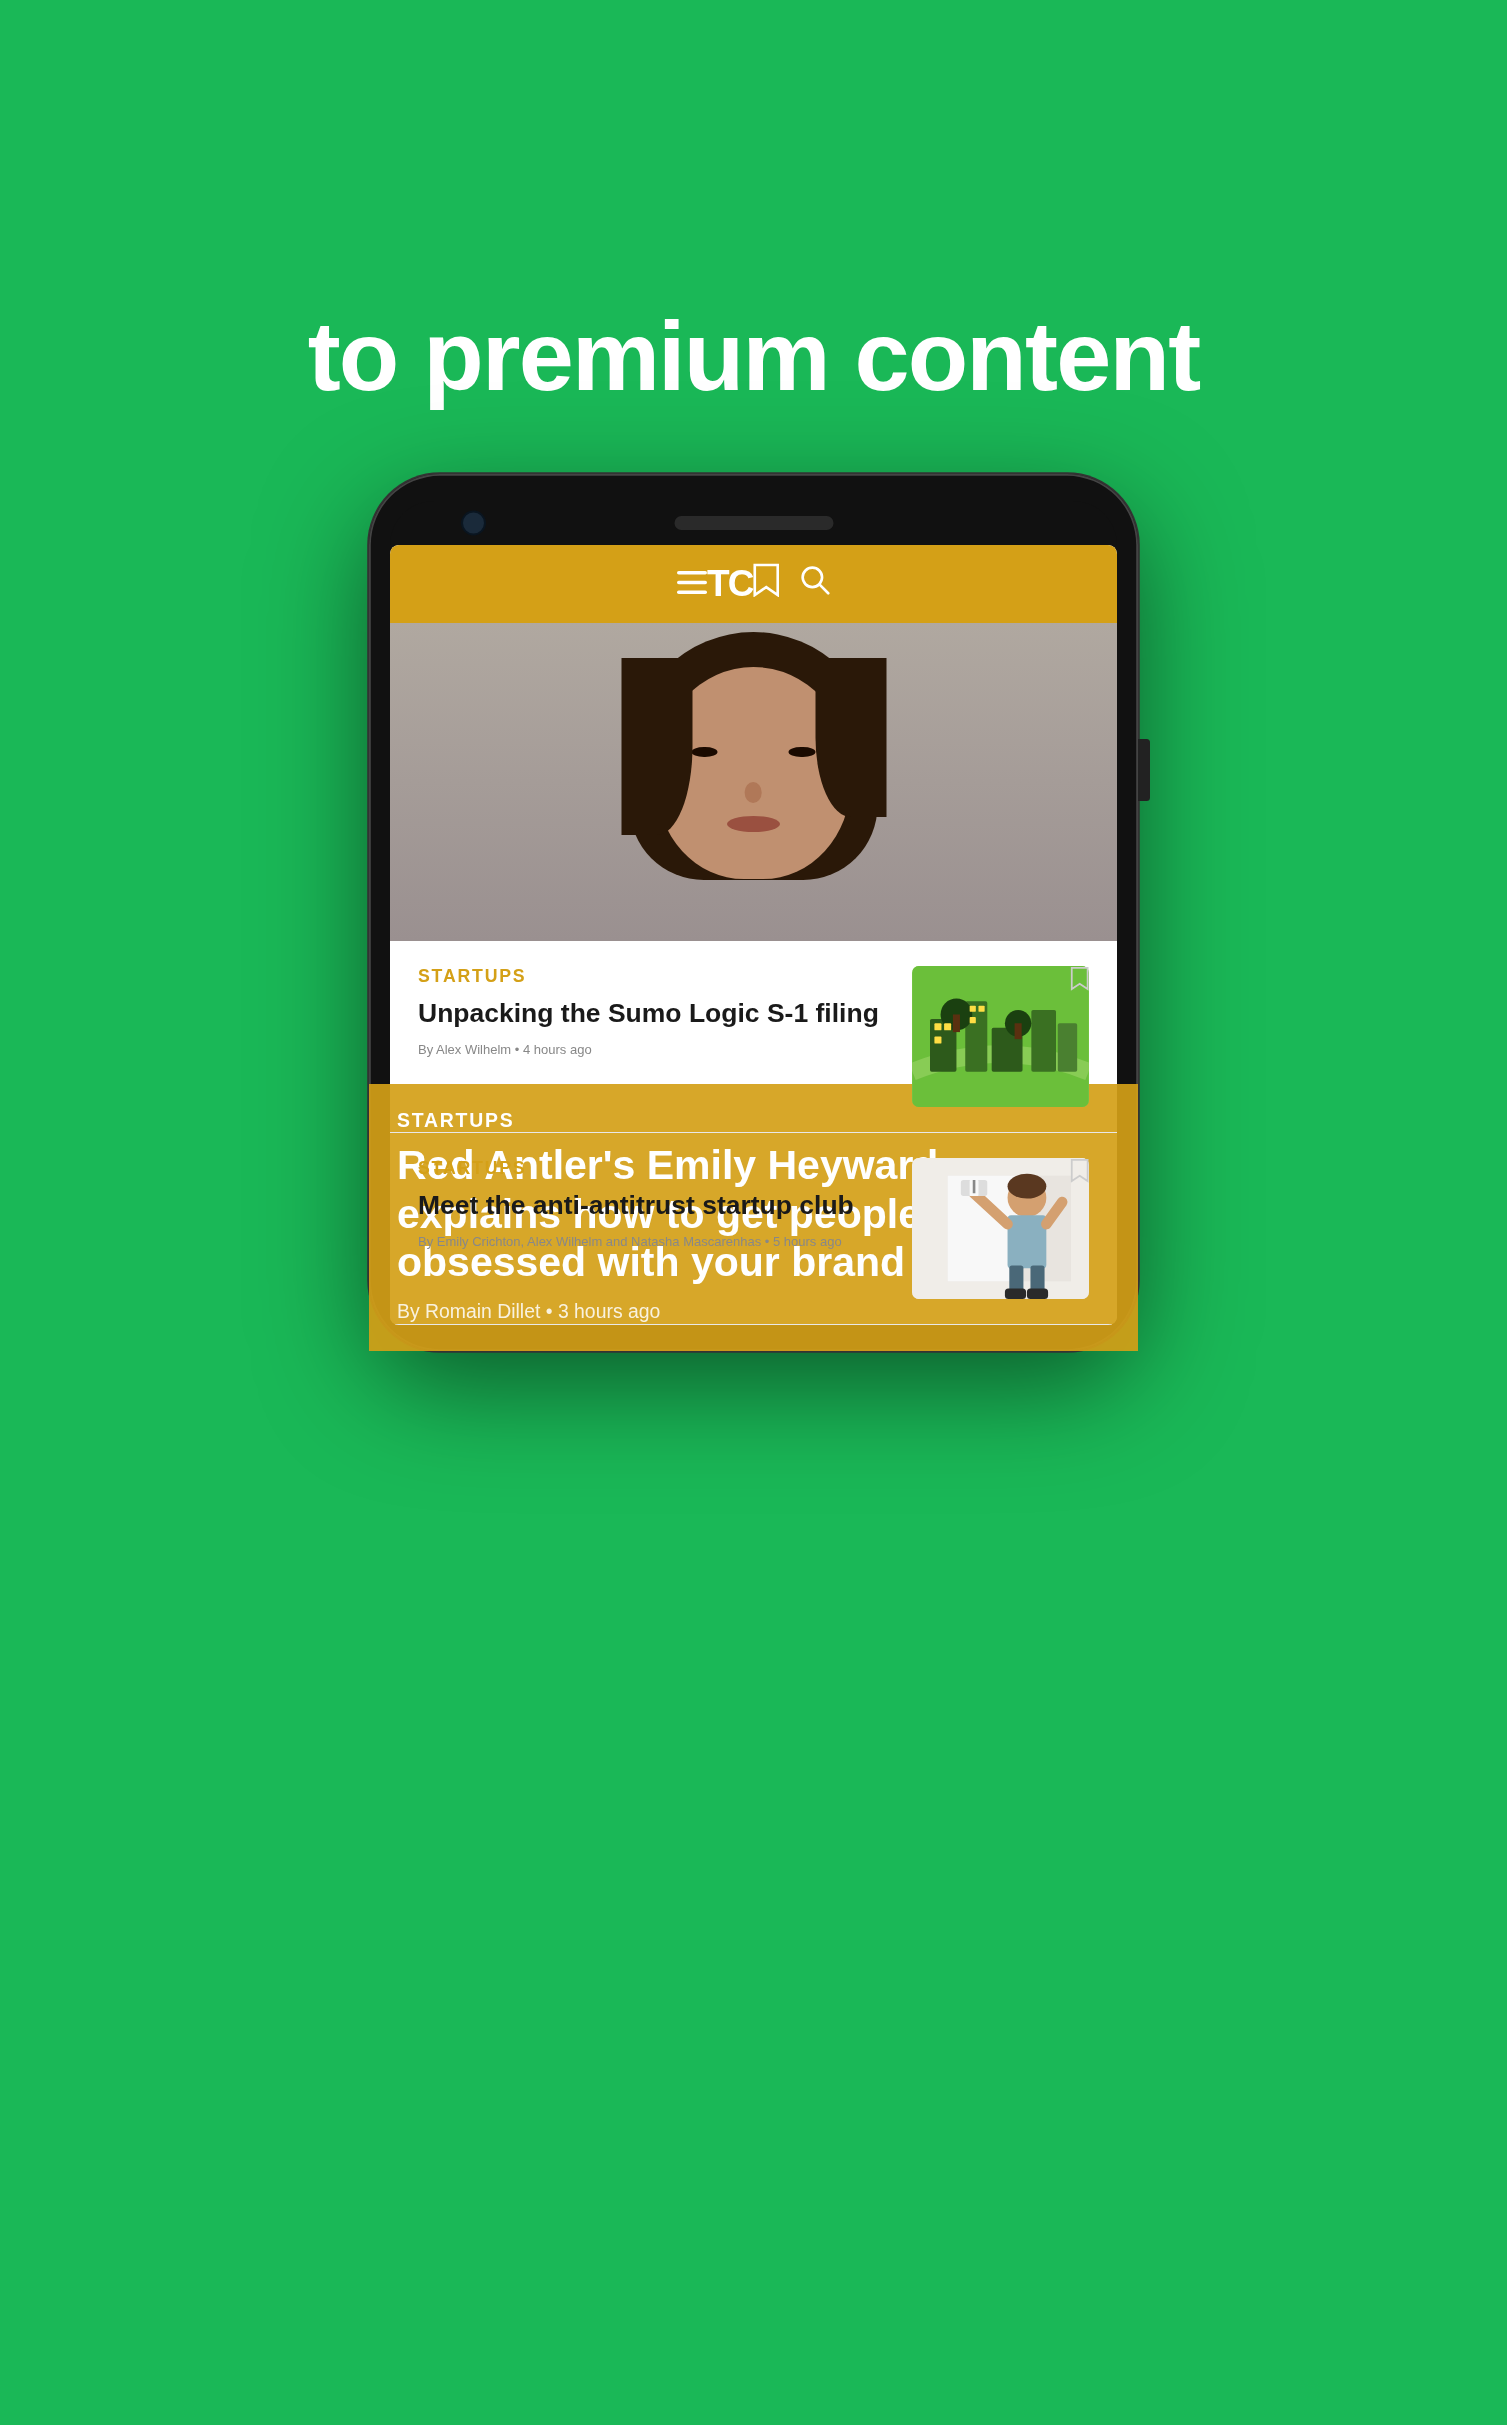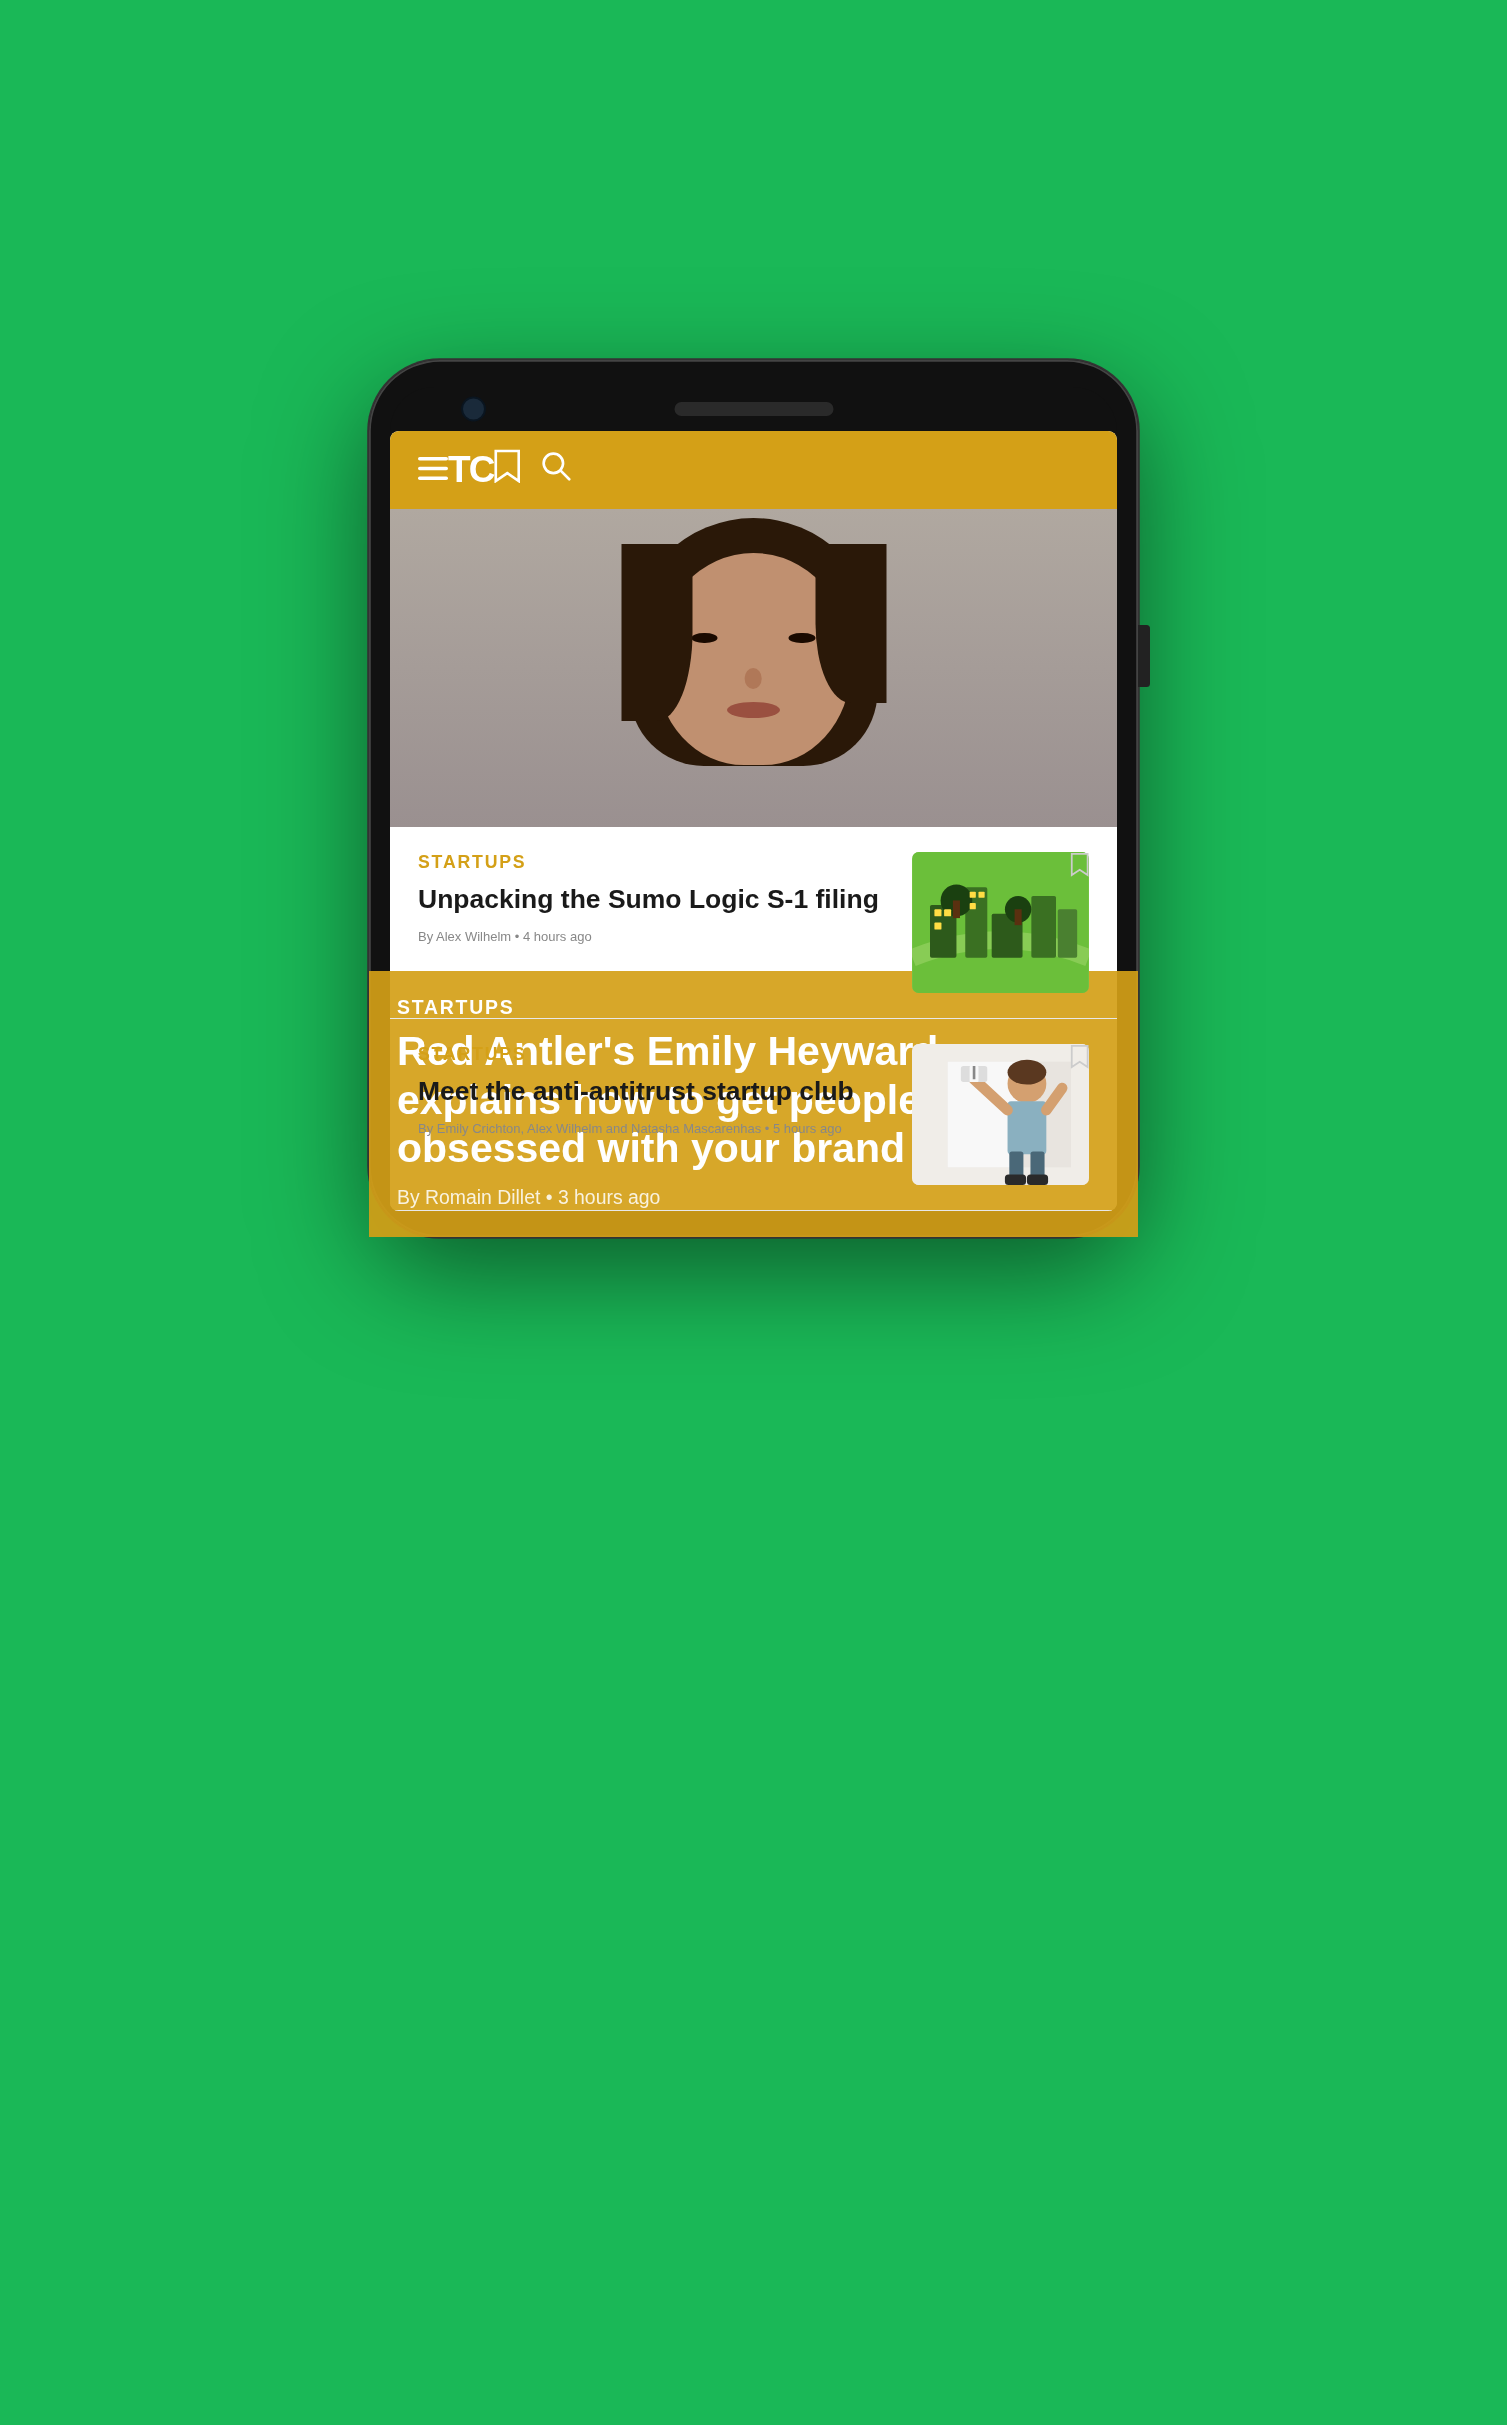--- a/index.html
+++ b/index.html
@@ -81,21 +81,21 @@
       background: white;
       overflow: hidden;
       border-radius: 8.8px;
     }
 
     
     .app-header {
       background: #d4a017;
       display: flex;
       align-items: center;
-      justify-content: flex-start;
+      justify-content: center;
       padding: 0 28px;
       height: 78px;
     }
 
     .app-header-logo {
       font-size: 37px;
       font-weight: 900;
       color: white;
       letter-spacing: -1.8px;
     }
@@ -253,20 +253,21 @@
       justify-content: center;
     }
 
   </style>
 </head>
 <body>
 
 <div class="hero-text">
   <br>
   <br>
+  <span>to premium content</span>
 </div>
 
 <div class="phone-wrapper">
   <div class="phone-outer">
 
     <div class="phone-side-btn-right"></div>
 
     <div class="phone-top-bar">
       <div class="phone-camera"></div>
       <div class="phone-speaker"></div>

